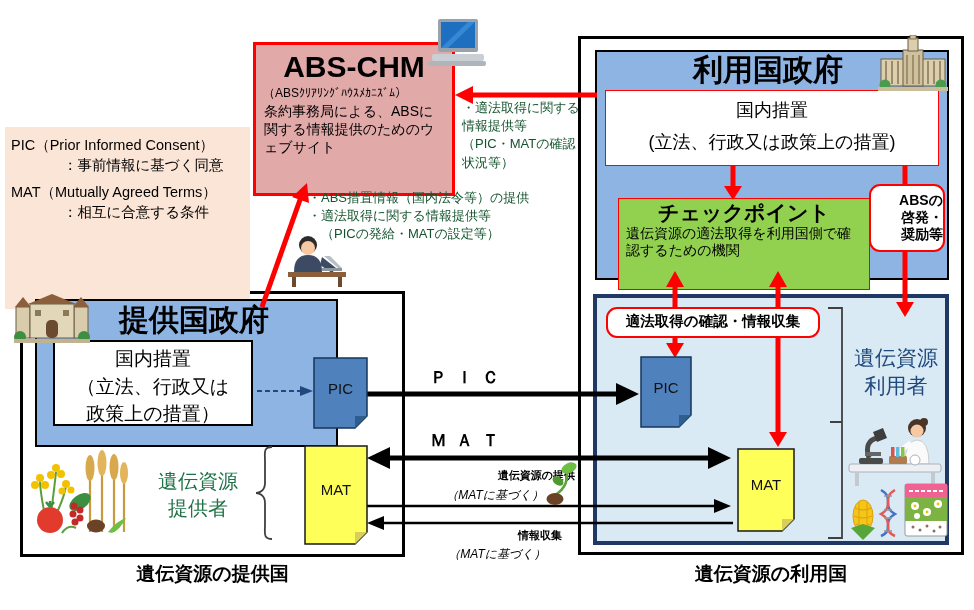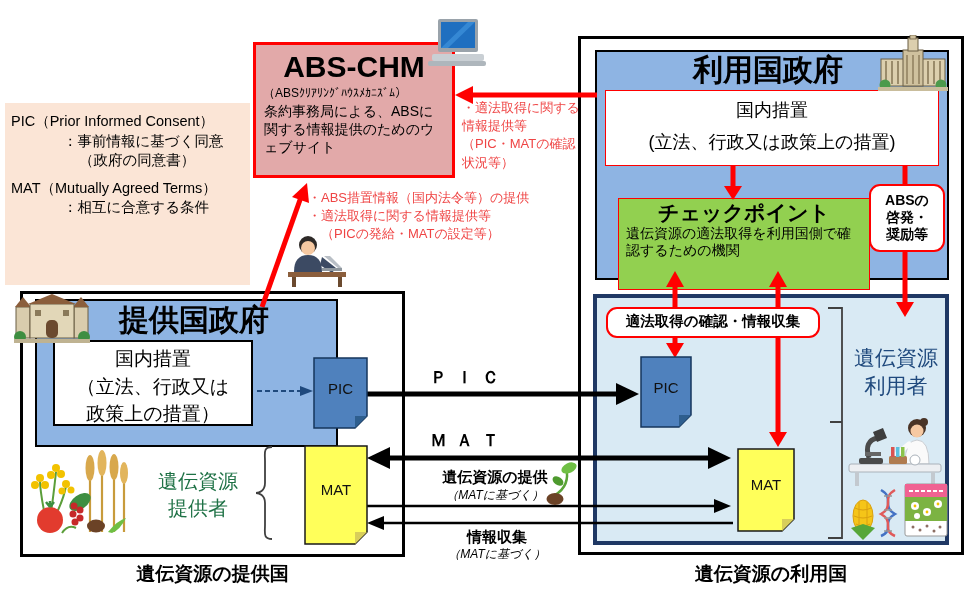--- a/index.html
+++ b/index.html
@@ -20,53 +20,52 @@
   .defs-box  { background:#FBE5D6; z-index:2; }
   .chm-box   { background:#E2A9A9; border:3.5px solid #FF0000; z-index:2; }
 
   
   .title-lg  { font-size:30px; font-weight:bold; color:#000; line-height:1.1; z-index:5; }
   .caption   { font-size:19px; font-weight:bold; color:#000; text-align:center; z-index:5; }
   .measures-r{ font-size:18px; line-height:1.75; padding-top:4px; }
   .measures-l{ font-size:19px; line-height:1.45; padding-top:3px; }
   .cp-title  { font-size:21px; font-weight:bold; text-align:center; line-height:1.1; padding-top:2px; }
   .cp-body   { font-size:14px; line-height:1.22; padding:1px 7px 0 7px; }
-  .promo     { font-size:14px; line-height:1.22; padding-top:6px; font-weight:bold; }
+  .promo     { font-size:14px; line-height:1.22; padding-top:6px; font-weight:bold;text-align:right; }
   .confirm   { font-size:14.5px; font-weight:bold; line-height:25px; }
   .defs-txt  { font-size:14.5px; line-height:1.35; color:#000; }
   .defs-ind1 { padding-left:52px; }
   .defs-ind2 { padding-left:68px; }
   .chm-title { font-size:30px; font-weight:bold; text-align:center; margin-top:5px; }
   .chm-sub   { font-size:12px; padding:1px 7px 0 7px; }
   .chm-body  { font-size:14px; line-height:1.28; padding:1px 8px 0 8px; }
-  .note      { font-size:13px; line-height:1.4; color:#ef4444; z-index:5; }
+  .note      { font-size:13px; line-height:1.4; color:#14532d; z-index:5; }
   .flow-big  { font-size:17px; font-weight:bold; letter-spacing:9px; text-align:left; z-index:5; }
-  .flow-sm   { font-size:15px; font-weight:bold; text-align:center; z-index:5; }
+  .flow-sm   { font-size:11px; font-weight:bold; text-align:right; z-index:5; }
   .flow-sub  { font-size:12px; text-align:center; z-index:5;font-style:italic; }
   .label-user{ font-size:21px; color:#1F497D; text-align:center; line-height:1.35; z-index:5; }
   .label-prov{ font-size:20px; color:#1E7145; text-align:center; line-height:1.35; z-index:5; }
   .doc { z-index:6; }
   .doc .doc-label { position:absolute; left:0; top:0; width:100%; height:88%;
         display:flex; align-items:center; justify-content:center; font-size:15px; color:#111; }
   .icon { z-index:7; }
 </style>
 </head>
 <body>
 
 <div id="canvas">
 
-  <div class="abs defs-box" style="left:5px; top:103px; width:245px; height:182px; padding:9px 6px;">
+  <div class="abs defs-box" style="left:5px; top:127px; width:245px; height:182px; padding:9px 6px;">
     <div class="defs-txt">PIC（Prior Informed Consent）</div>
     <div class="defs-txt defs-ind1">：事前情報に基づく同意</div>
-    <div class="defs-txt defs-ind2">（政府の同意書）</div>
     <div class="defs-txt" style="margin-top:8px;">MAT（Mutually Agreed Terms）</div>
     <div class="defs-txt defs-ind1">：相互に合意する条件</div>
   </div>
 
-  <div class="abs chm-box" style="left:253px; top:42px; width:202px; height:136px;">
+  <div class="abs chm-box" style="left:253px; top:42px; width:202px; height:154px;">
     <div class="chm-title">ABS-CHM</div>
     <div class="chm-sub">（ABSｸﾘｱﾘﾝｸﾞﾊｳｽﾒｶﾆｽﾞﾑ）</div>
     <div class="chm-body">条約事務局による、ABSに関する情報提供のためのウェブサイト</div>
   </div>
 
   <div class="abs icon" style="left:424px; top:17px; width:62px; height:60px;">
     <svg width="62" height="60" viewBox="0 0 62 60">
       <rect x="14" y="2" width="40" height="33" rx="2" fill="#9AA3AB"></rect>
       <rect x="17" y="5" width="34" height="26" fill="#1F6FC0"></rect>
       <polygon points="17,31 44,5 51,5 24,31" fill="#3E93DD" opacity="0.7"></polygon>

